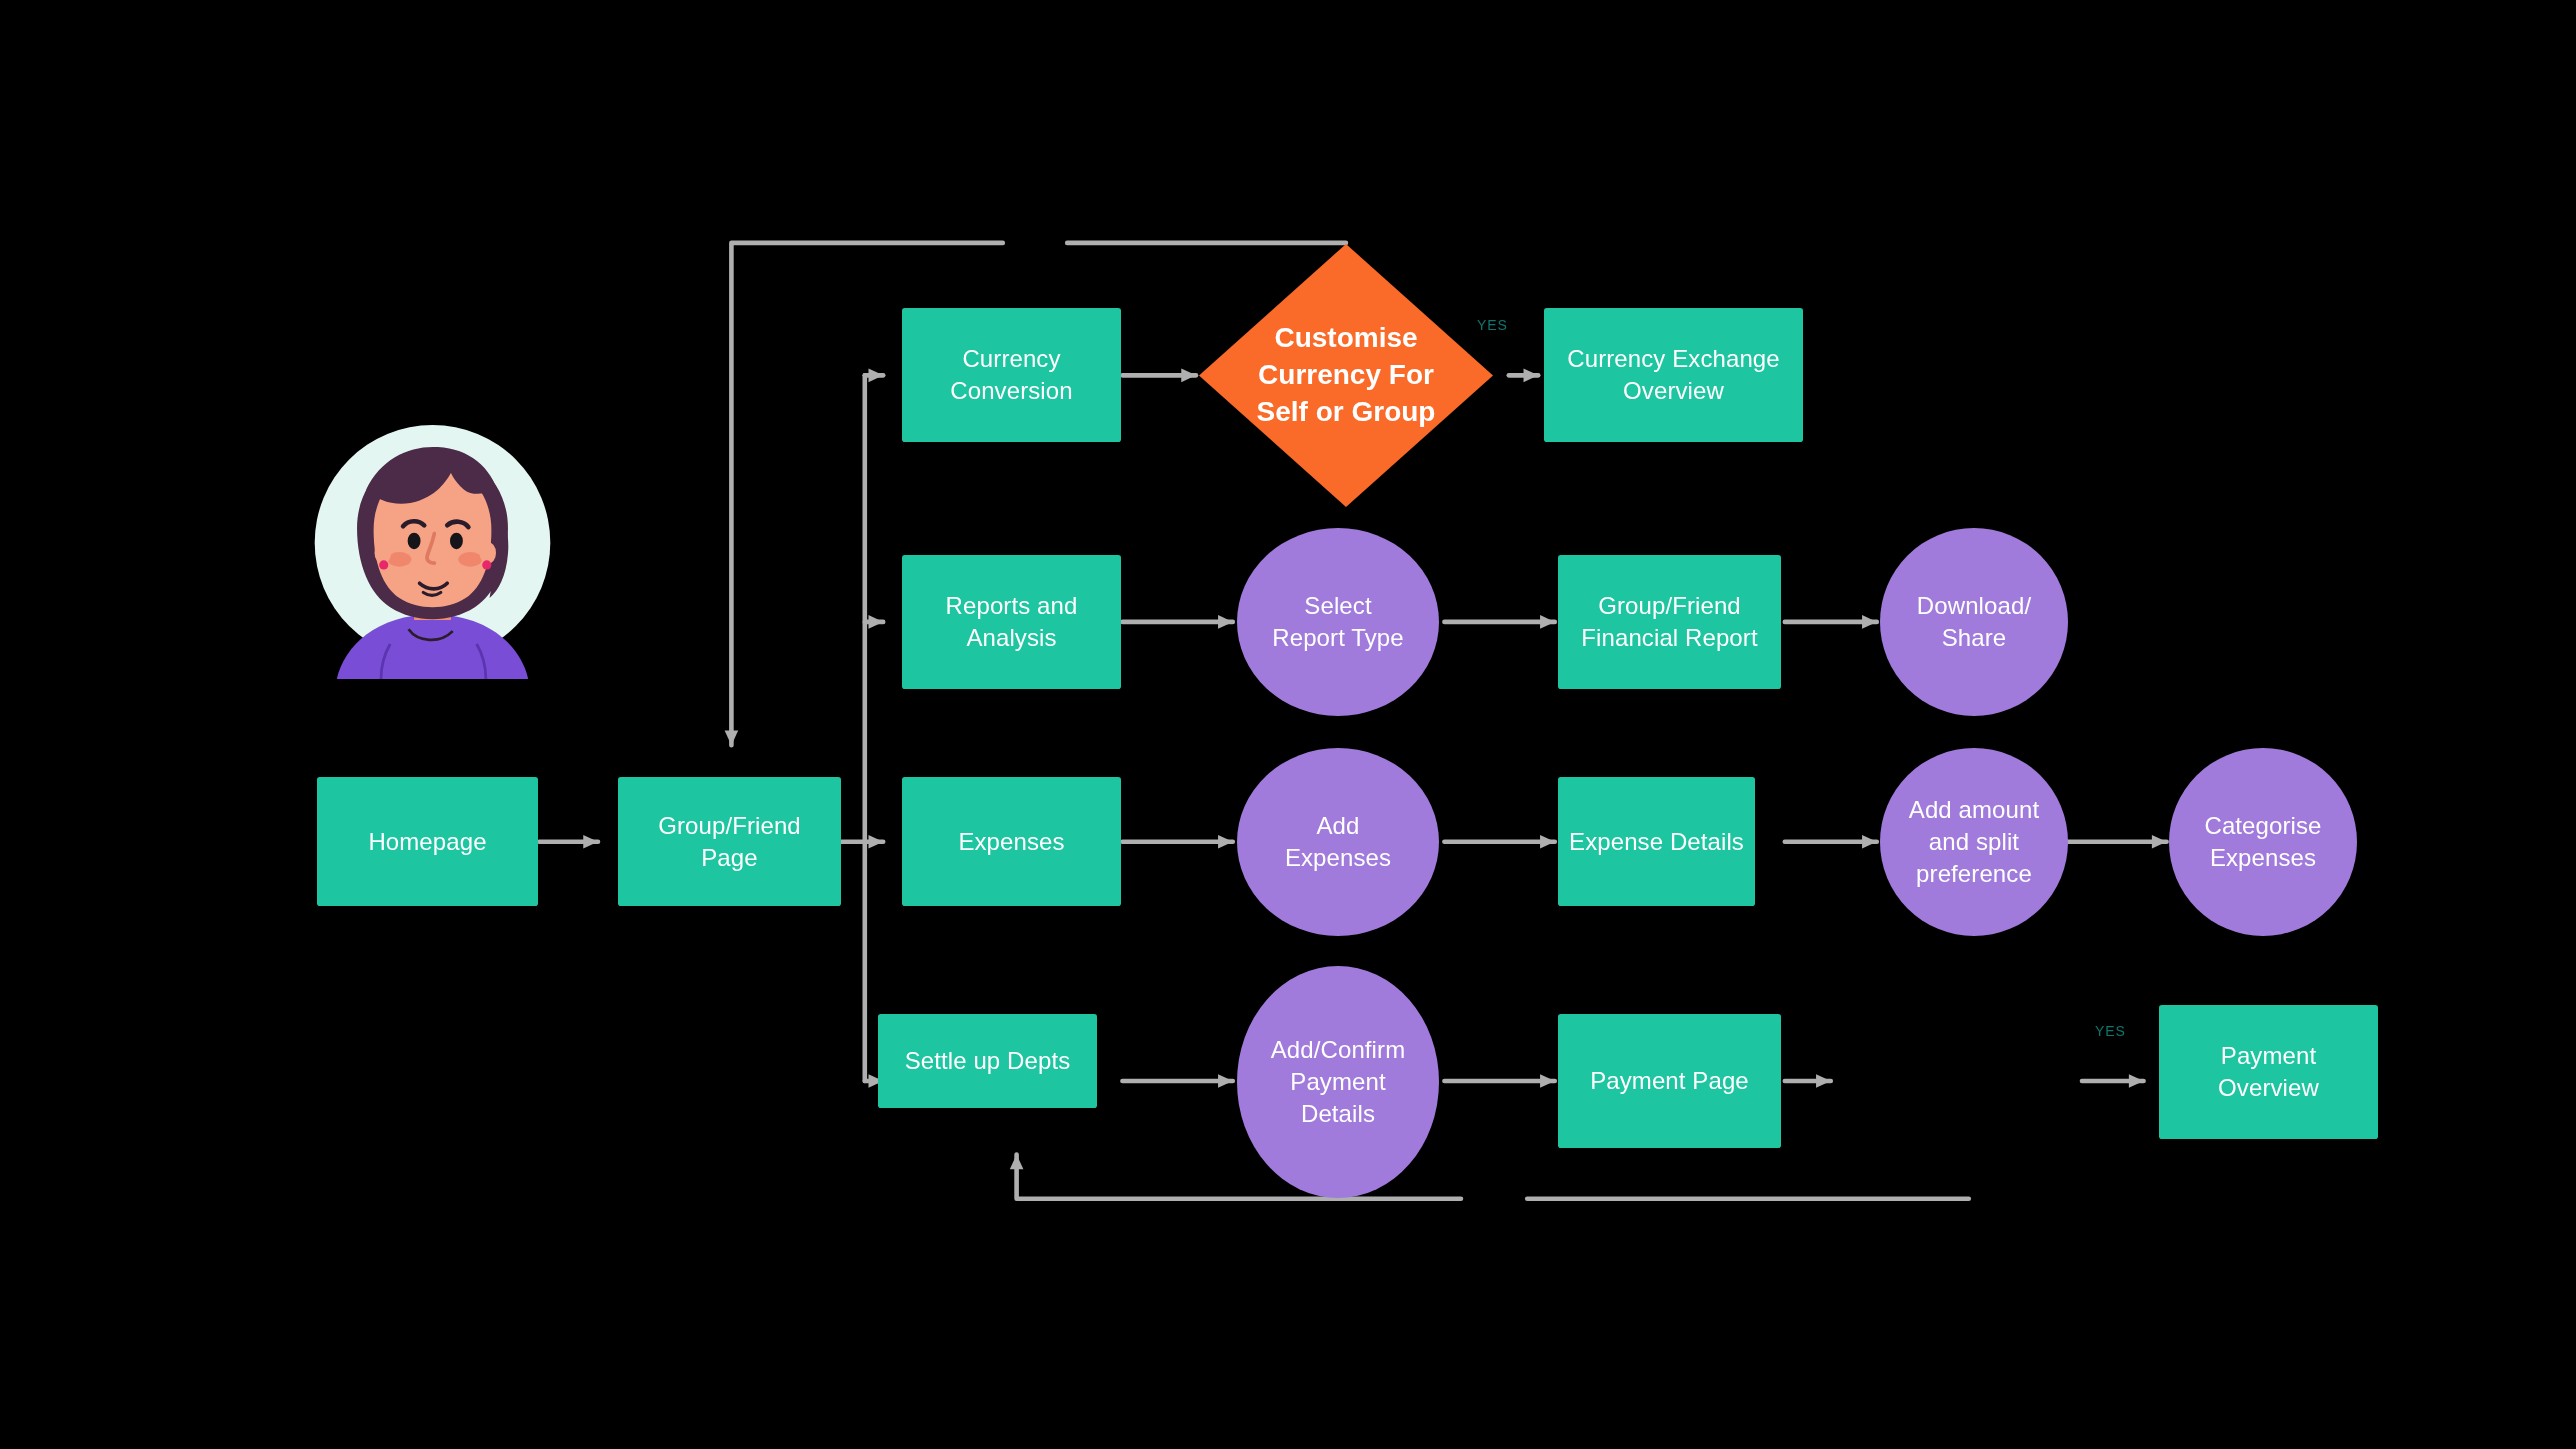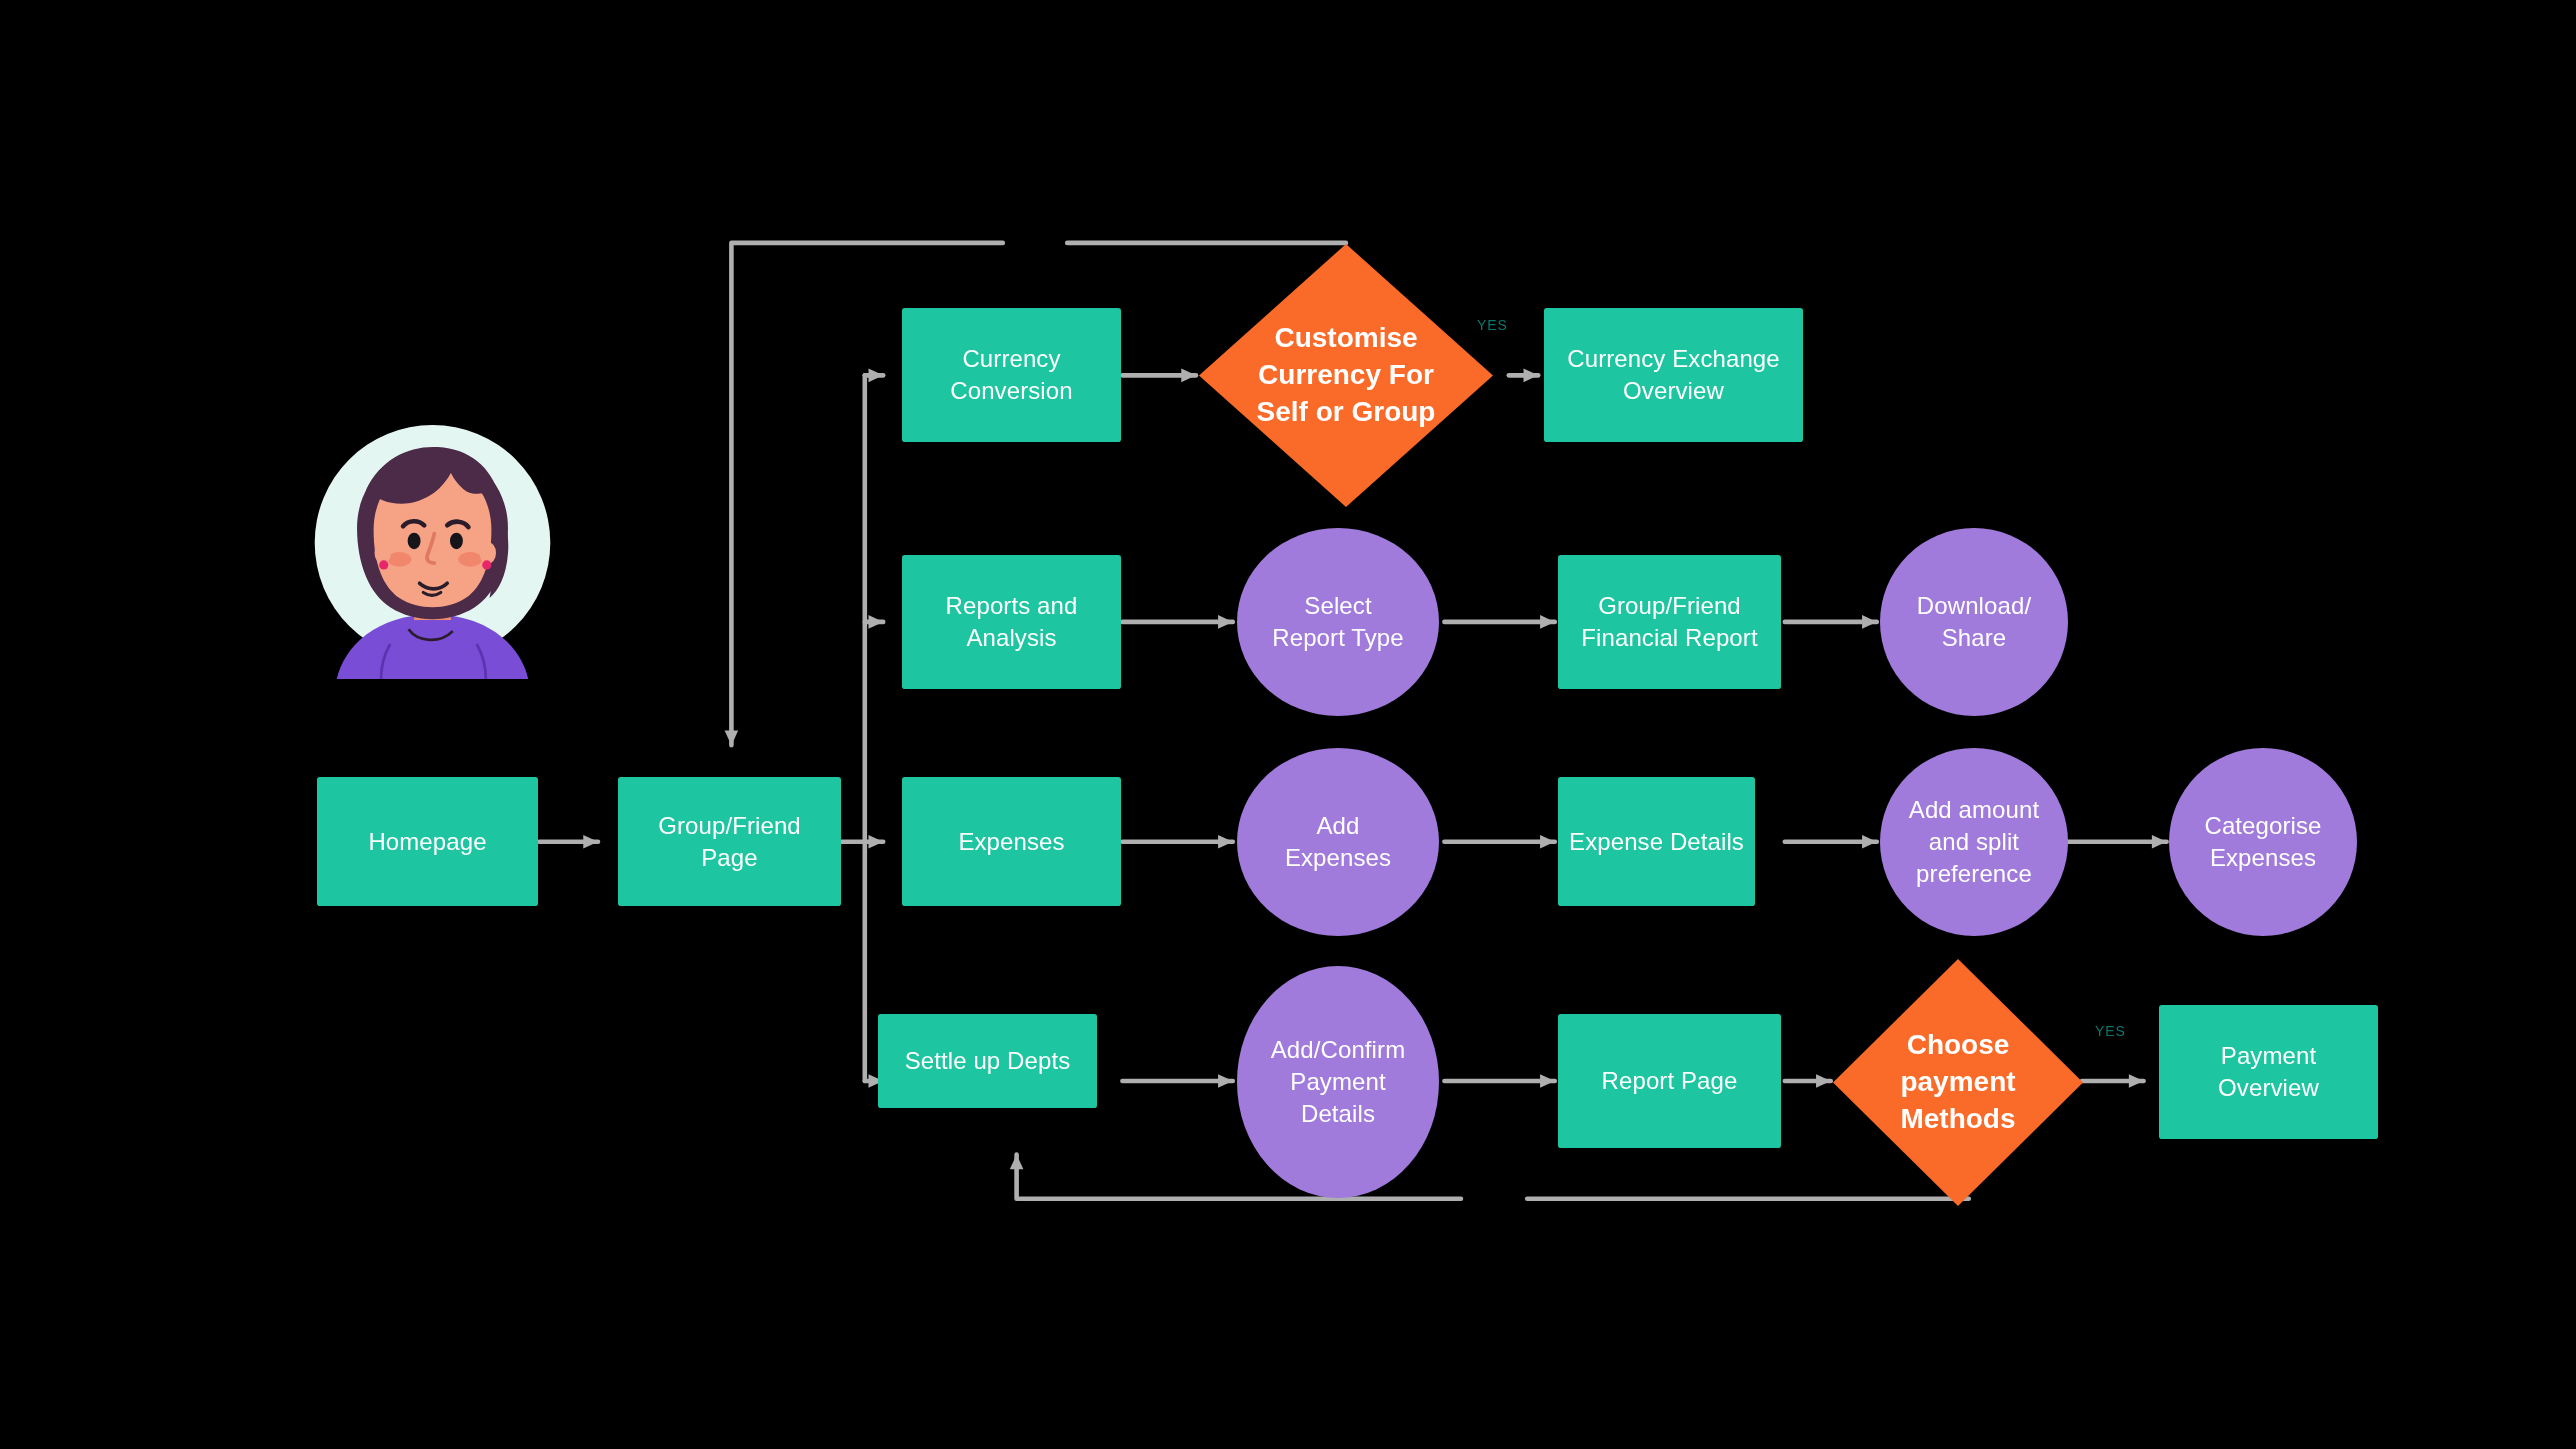--- a/index.html
+++ b/index.html
@@ -170,27 +170,23 @@
 
   <div class="node rect" style="left:878px;top:1014px;width:219px;height:94px;">
     <span>Settle up Depts</span>
   </div>
 
   <div class="node circle" style="left:1237px;top:966px;width:202px;height:232px;">
     <span>Add/Confirm<br>Payment<br>Details</span>
   </div>
 
   <div class="node rect" style="left:1558px;top:1014px;width:223px;height:134px;">
-    <span>Report Page</span>
+    <span>Payment Page</span>
   </div>
 
-  <div class="diamond-wrap" style="left:1833px;top:959px;width:250px;height:247px;">
-    <div class="diamond-shape"></div>
-    <div class="diamond-label">Choose<br>payment<br>Methods</div>
-  </div>
 
   <span class="edgelabel" style="left:2095px;top:1023px;">YES</span>
 
   <div class="node rect" style="left:2159px;top:1005px;width:219px;height:134px;">
     <span>Payment<br>Overview</span>
   </div>
 
 </div>
 
 

